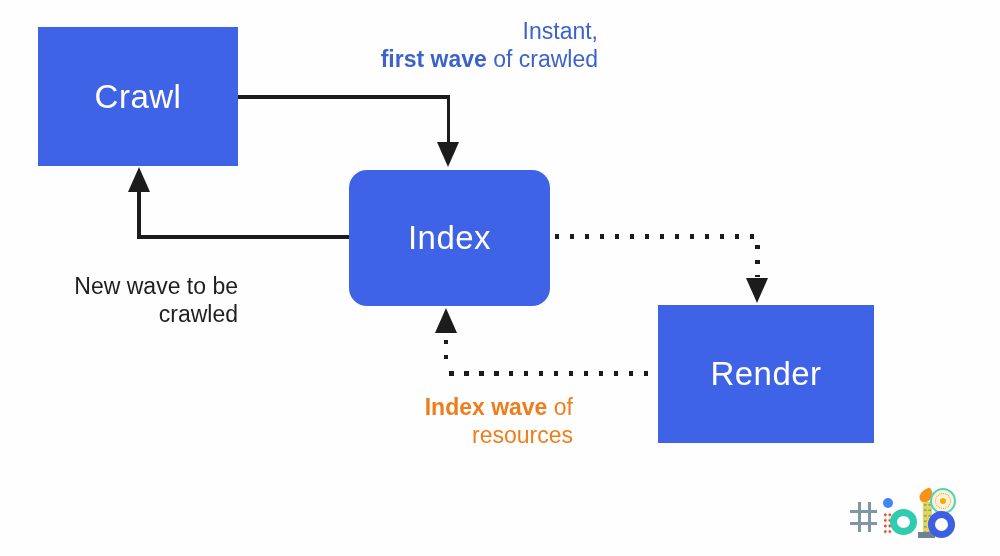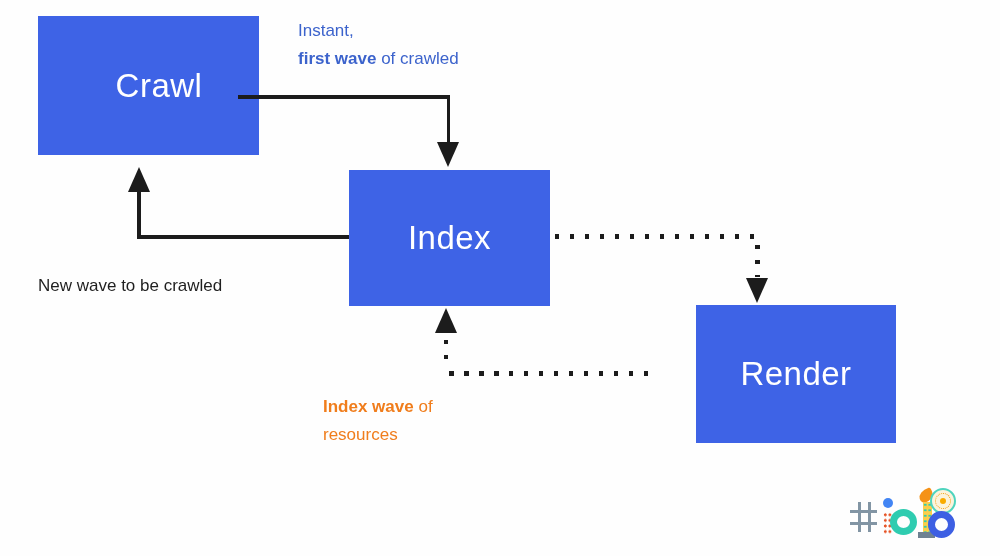--- a/index.html
+++ b/index.html
@@ -23,23 +23,23 @@
     display: flex;
     align-items: center;
     justify-content: center;
   }
   .node-label {
     color: #ffffff;
     font-size: 33px;
     font-weight: 400;
     letter-spacing: 0.5px;
   }
-  #node-crawl  { left: 38px;  top: 16px;  width: 200px; height: 139px; padding-left: 21px; }
-  #node-index  { left: 349px; top: 170px; width: 201px; height: 136px; }
-  #node-render { left: 658px; top: 305px; width: 200px; height: 138px; margin-left: 38px; }
+  #node-crawl  { left: 38px;  top: 27px;  width: 200px; height: 139px; }
+  #node-index  { left: 349px; top: 170px; width: 201px; height: 136px; border-radius: 18px; }
+  #node-render { left: 658px; top: 305px; width: 216px; height: 138px; }
 
   
   .hline { position: absolute; height: 3.5px; background: #1c1c1c; }
   .vline { position: absolute; width: 3.5px; background: #1c1c1c; }
   .dot-h {
     position: absolute; height: 4.5px;
     background-image: repeating-linear-gradient(90deg,
       #1c1c1c 0, #1c1c1c 4.5px, transparent 4.5px, transparent 15px);
   }
   .dot-v {
@@ -56,23 +56,23 @@
   .arrow-up {
     position: absolute; width: 0; height: 0;
     border-left: 11px solid transparent;
     border-right: 11px solid transparent;
     border-bottom: 25px solid #1c1c1c;
   }
 
   
   .ann {
     position: absolute;
-    font-size: 17px;
+    font-size: 23px;
     line-height: 28px;
-    text-align: left;
+    text-align: right;
     color: #1f1f1f;
   }
   #ann-instant      { left: 298px; top: 17px;  width: 300px; color: #3c63cc; }
   #ann-as-rendering { left: 656px; top: 136px; width: 204px; }
   #ann-new-links    { left: 38px;  top: 272px; width: 200px; }
   #ann-second-wave  { left: 323px; top: 393px; width: 250px; color: #f07d1c; }
   .b { font-weight: 700; margin-top: 28px; }
 
   
   #logo { position: absolute; left: 848px; top: 486px; width: 112px; height: 58px; }

